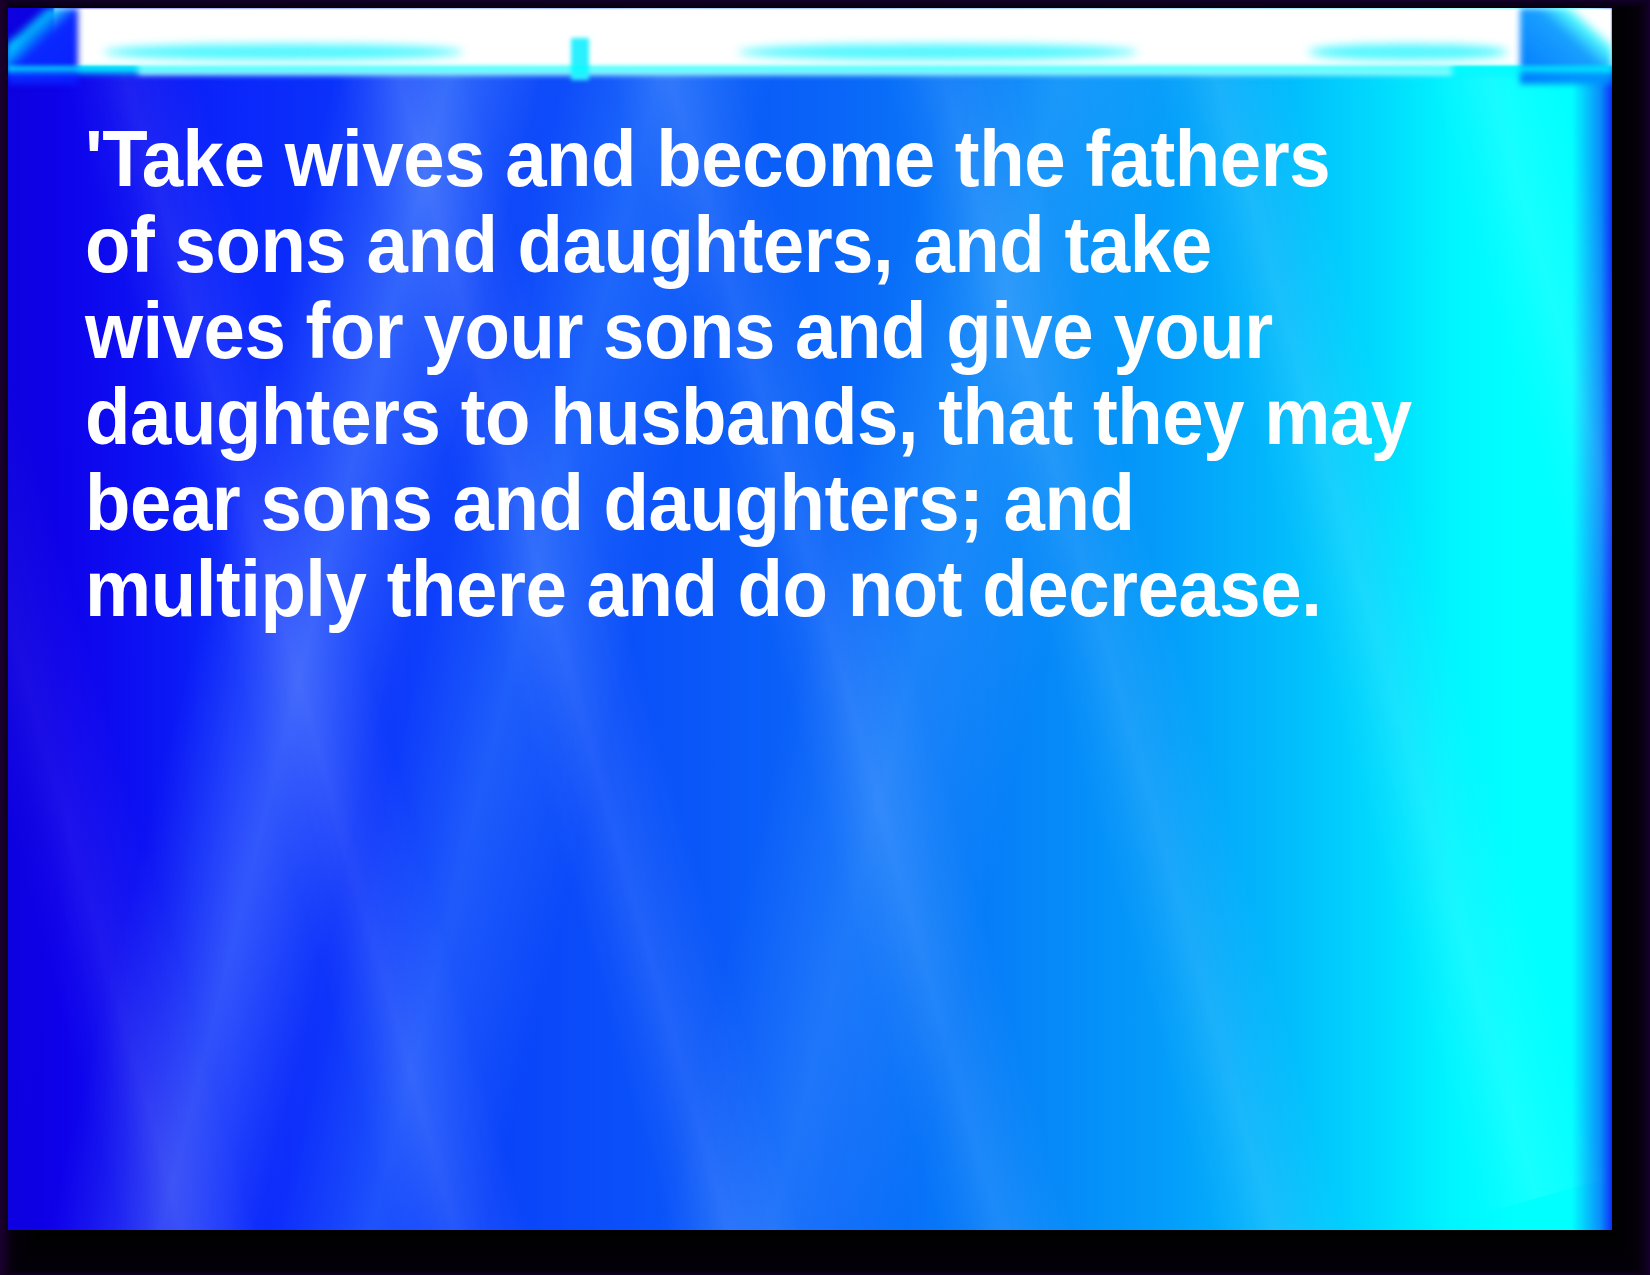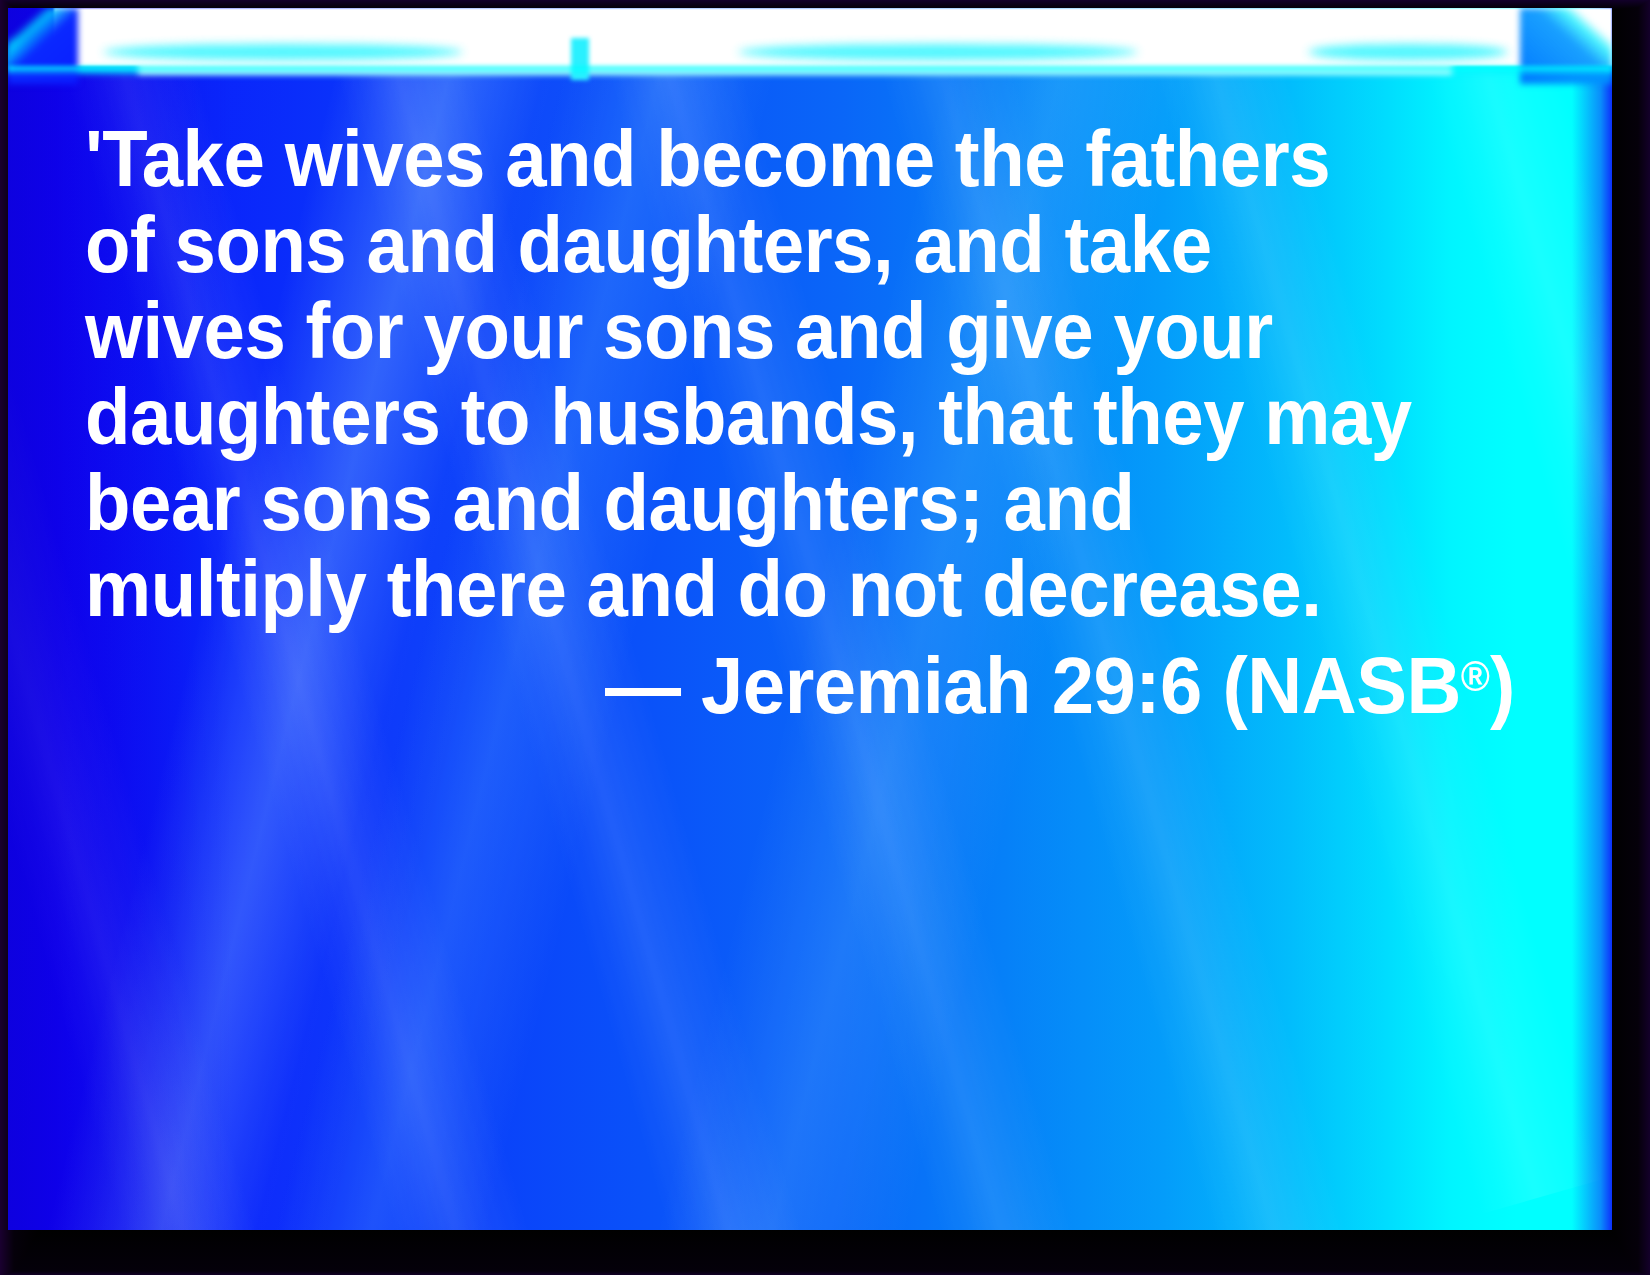--- a/index.html
+++ b/index.html
@@ -292,18 +292,15 @@
       <div class="notch"></div>
       <div class="corner-cut-left"></div>
       <div class="corner-cut-right"></div>
       <div class="underline-cyan"></div>
     </div>
 
     <div id="verse-block">
       <p id="verse-text">'Take wives and become the fathers of sons and daughters, and take wives for your sons and give your daughters to husbands, that they may bear sons and daughters; and multiply there and do not decrease.</p>
     </div>
 
-    <div id="attribution-row">
-      <p id="attribution"><span>—</span><span>&nbsp;</span><span>Jeremiah 29:6 (NASB</span><span class="reg-mark">®</span><span>)</span></p>
-    </div>
 
   </div>
 </div>
 
 </body></html>

